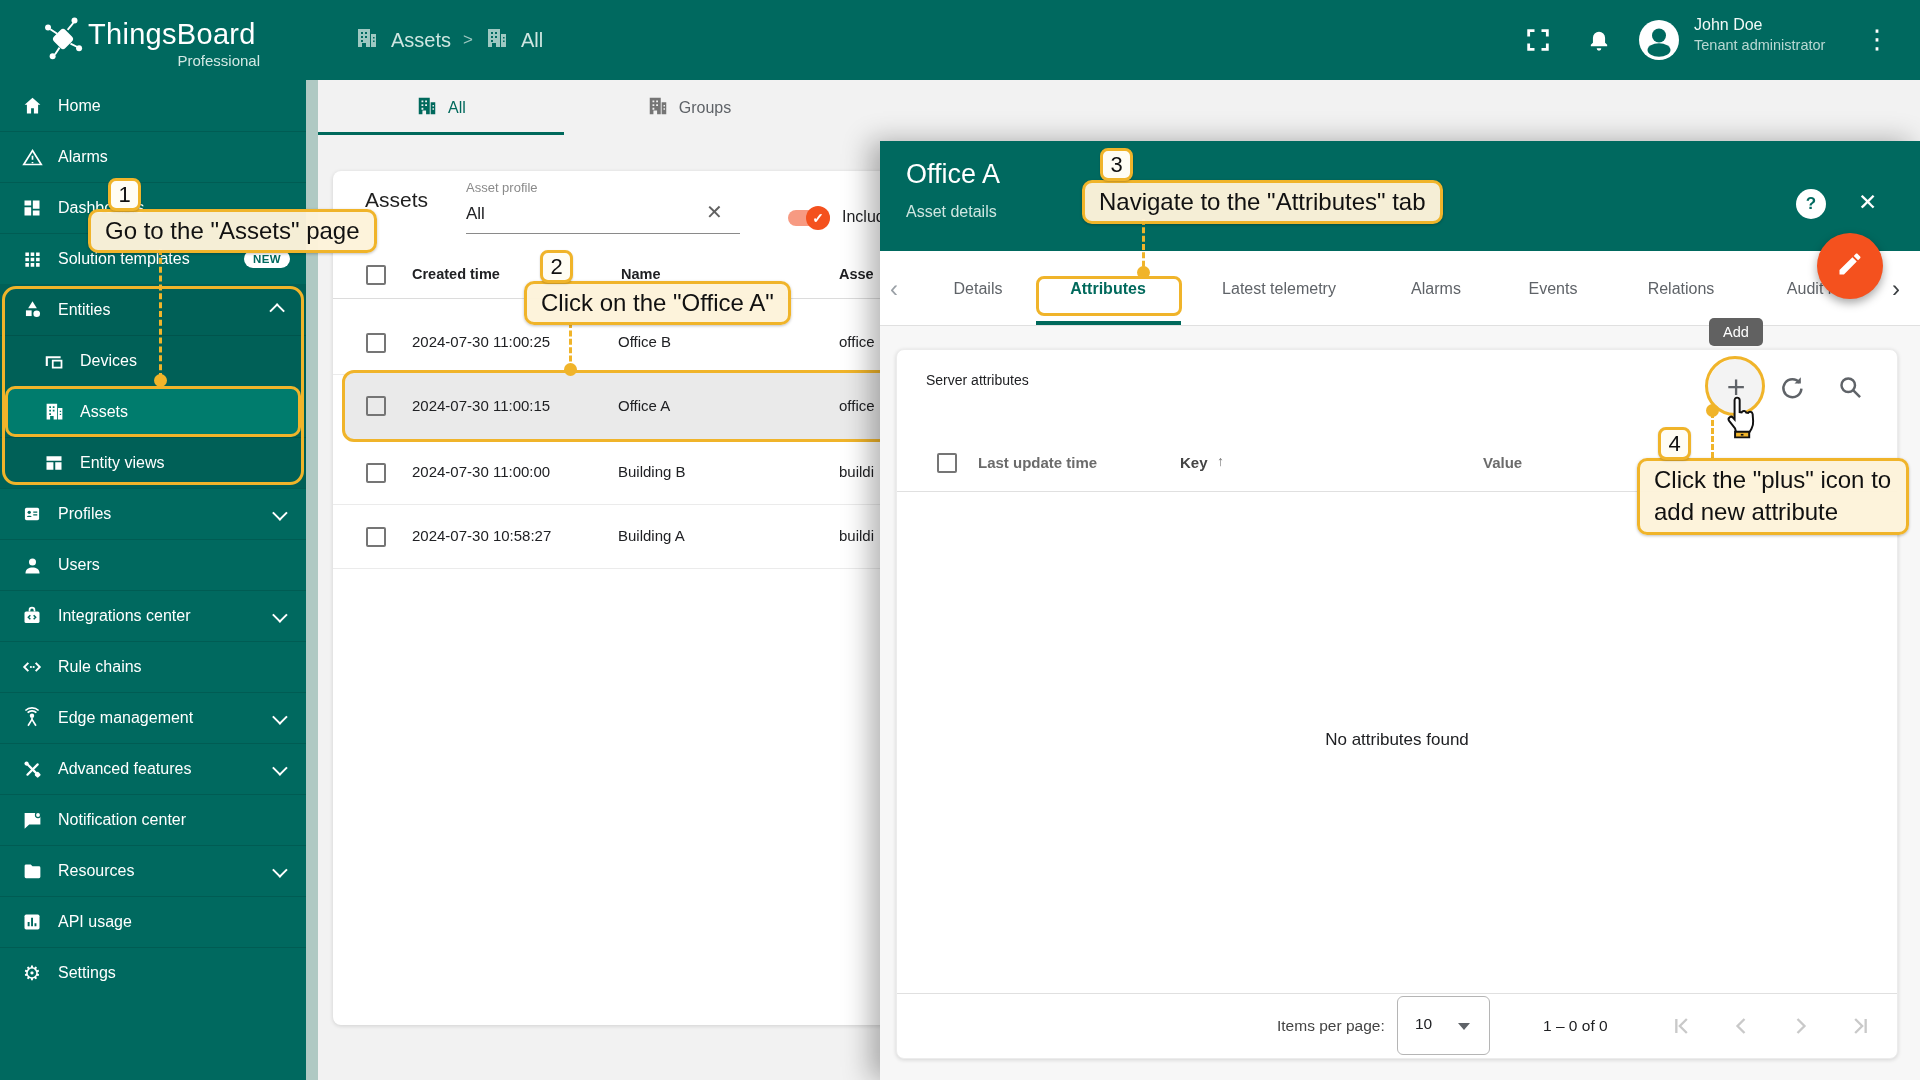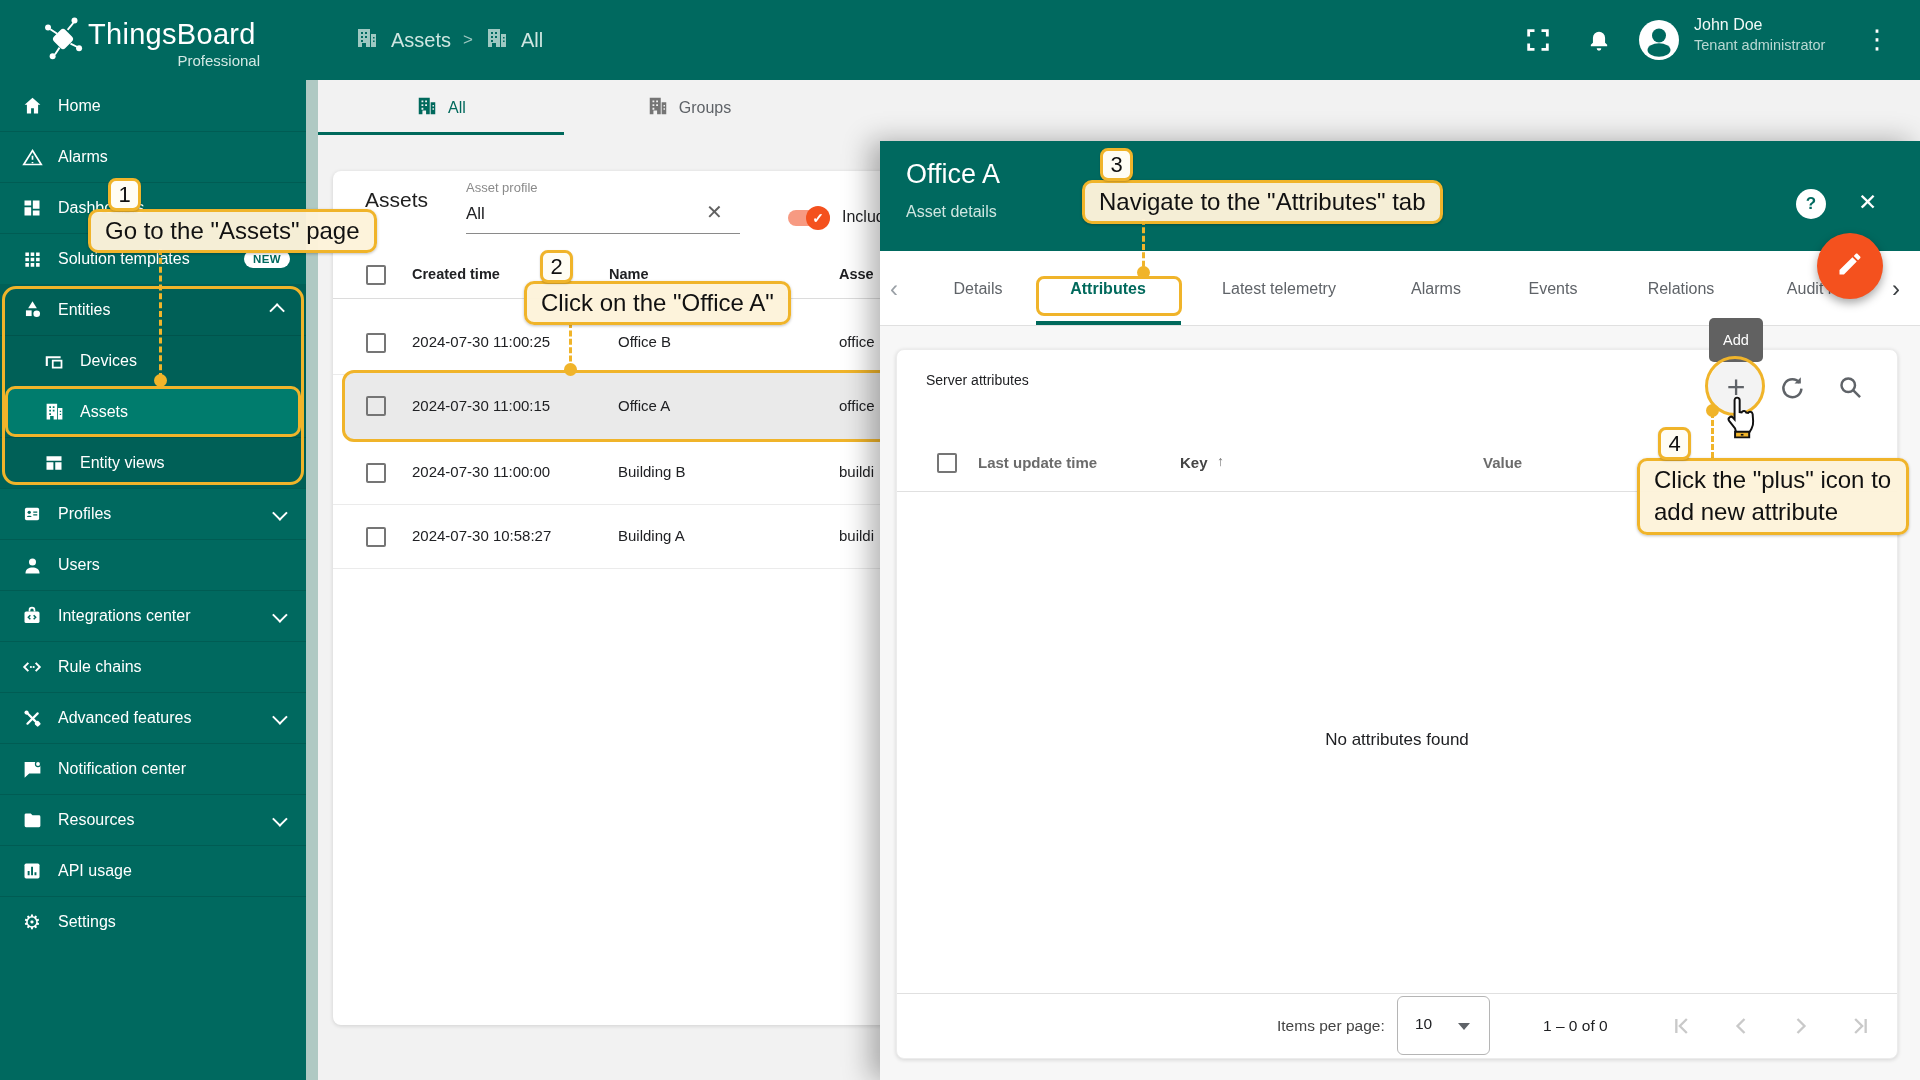--- a/index.html
+++ b/index.html
@@ -224,20 +224,30 @@
           <svg width="22" height="22" viewBox="0 0 24 24">
             <path d="M8 7.5L3.5 12 8 16.5M16 7.5l4.5 4.5L16 16.5" fill="none" stroke="#fff" stroke-width="2.1"></path>
             <circle cx="10.8" cy="12" r="1.2" fill="#fff"></circle>
             <circle cx="13.8" cy="12" r="1.2" fill="#fff"></circle>
           </svg>
         </span>
       <span class="nlabel">Rule chains</span>
     </div>
     <div class="nitem">
       <span class="nicon">
+          <svg width="22" height="22" viewBox="0 0 24 24">
+            <circle cx="12" cy="9.5" r="2.4" fill="#fff"></circle>
+            <path d="M12 12v2.2M12 13.5l-4.3 7M12 13.5l4.3 7M7.2 6.2a7 7 0 0 1 9.6 0M4.8 3.8a10.4 10.4 0 0 1 14.4 0" fill="none" stroke="#fff" stroke-width="1.8"></path>
+          </svg>
+        </span>
+      <span class="nlabel">Edge management</span>
+      <span class="chev down"></span>
+    </div>
+    <div class="nitem">
+      <span class="nicon">
           <svg width="21" height="21" viewBox="0 0 24 24" fill="#fff">
             <g transform="rotate(45 12 12)">
               <rect x="10.8" y="2.5" width="2.6" height="19" rx="1.2"></rect>
             </g>
             <g transform="rotate(-45 12 12)">
               <rect x="10.8" y="2.5" width="2.6" height="19" rx="1.2"></rect>
             </g>
             <circle cx="5.2" cy="5.2" r="2.4"></circle>
             <rect x="15.2" y="15.2" width="5.4" height="5.4" rx="1.2" transform="rotate(45 17.9 17.9)"></rect>
           </svg>
@@ -305,21 +315,21 @@
 
   <div class="abs" style="left:788px;top:210px;width:42px;height:16px;border-radius:8px;background:#f79a82;z-index:2;cursor:pointer;">
     <div class="abs" style="left:18px;top:-4px;width:24px;height:24px;border-radius:50%;background:#f4511e;display:flex;align-items:center;justify-content:center;color:#fff;font-size:14px;font-weight:700;">✓</div>
   </div>
   <div class="abs td" style="left:842px;top:208px;width:38px;overflow:hidden;font-size:16px;z-index:2;">Includ</div>
 
   <div class="abs" style="left:333px;top:255px;width:1257px;height:43px;z-index:2;">
     <span class="cbox abs" style="left:33px;top:10px;cursor:pointer;"></span>
     <span class="th abs" style="left:79px;top:11px;">Created time</span>
     <span class="abs" style="left:213px;top:11px;color:#5f6368;font-size:15px;">↓</span>
-    <span class="th abs" style="left:276px;top:11px;">Name</span>
+    <span class="th abs" style="left:288px;top:11px;">Name</span>
     <span class="th abs" style="left:506px;top:11px;width:45px;overflow:hidden;">Asse</span>
   </div>
   <div class="abs" style="left:333px;top:298px;width:1257px;height:1px;background:#dcdcdc;z-index:2;"></div>
 
   <div class="rowline" style="top:311px;z-index:2;">
     <span class="cbox abs" style="left:33px;top:22px;"></span>
     <span class="td abs" style="left:79px;top:22px;">2024-07-30 11:00:25</span>
     <span class="td abs" style="left:285px;top:22px;">Office B</span>
     <span class="td abs" style="left:506px;top:22px;width:44px;overflow:hidden;">office</span>
   </div>
@@ -405,21 +415,21 @@
             <path d="M15 6l-6 6 6 6"></path>
           </svg></span>
       <span class="abs" style="left:890px;top:662px;cursor:pointer;"><svg width="28" height="28" viewBox="0 0 24 24" class="pgr">
             <path d="M9 6l6 6-6 6"></path>
           </svg></span>
       <span class="abs" style="left:950px;top:662px;cursor:pointer;"><svg width="28" height="28" viewBox="0 0 24 24" class="pgr">
             <path d="M7 6l6 6-6 6M16 6v12"></path>
           </svg></span>
     </div>
 
-    <div class="tooltip" style="left:829px;top:177px;width:54px;height:44px;">Add</div>
+    <div class="tooltip" style="left:829px;top:177px;width:54px;height:28px;">Add</div>
   </section>
 
   <div class="annot">
 
     <div class="outline" style="left:2px;top:286px;width:302px;height:199px;border-radius:14px;"></div>
     <div class="outline" style="left:1036px;top:276px;width:146px;height:40px;border-radius:8px;"></div>
     <div class="ring" style="left:1705px;top:356px;width:60px;height:60px;"></div>
 
     <div class="dash" style="left:159px;top:249px;height:130px;"></div>
     <div class="dot" style="left:154px;top:374px;"></div>

